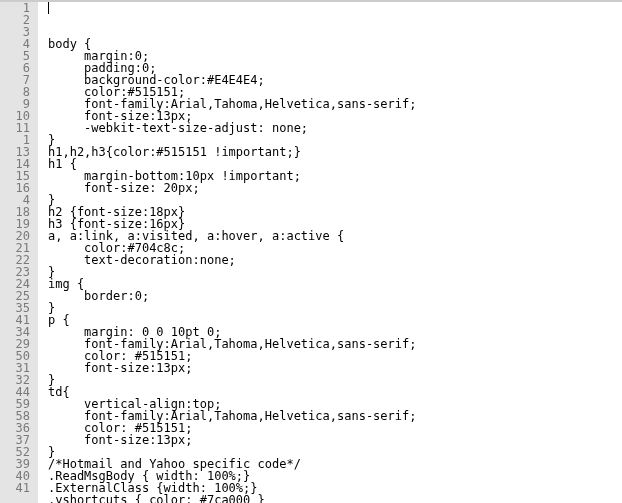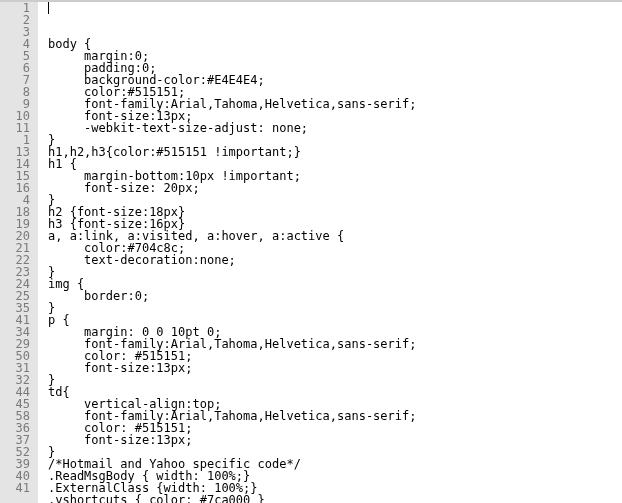--- a/index.html
+++ b/index.html
@@ -83,21 +83,21 @@
       <div>24</div>
       <div>25</div>
       <div>35</div>
       <div>41</div>
       <div>34</div>
       <div>29</div>
       <div>50</div>
       <div>31</div>
       <div>32</div>
       <div>44</div>
-      <div>45</div>
+      <div>59</div>
       <div>58</div>
       <div>36</div>
       <div>37</div>
       <div>52</div>
       <div>39</div>
       <div>40</div>
       <div>41</div>
     </div>
   <div class="code" id="code">
     <div class="caret"></div>

